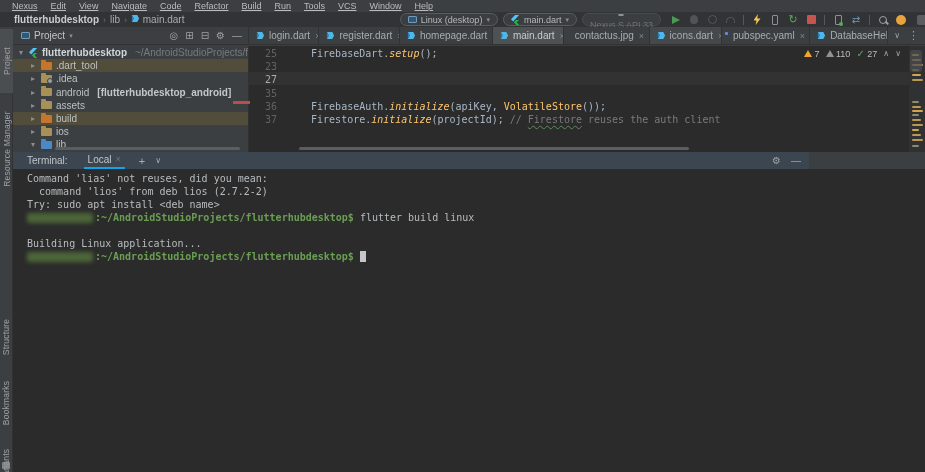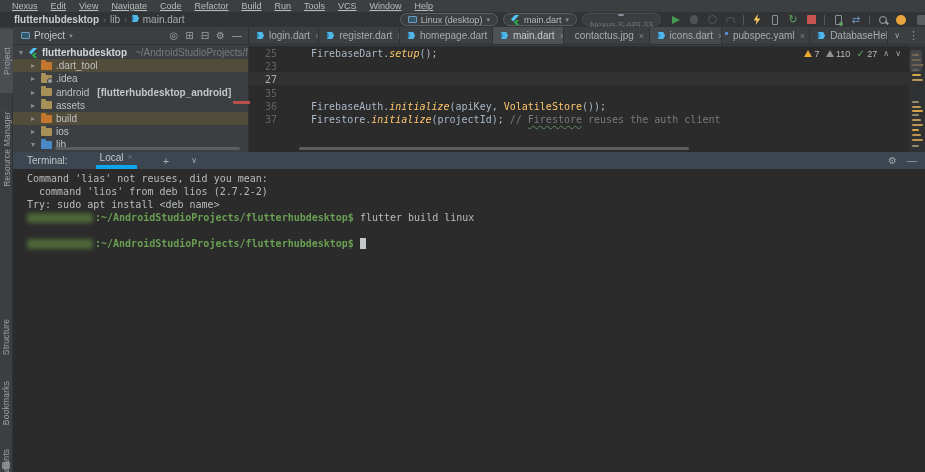--- a/index.html
+++ b/index.html
@@ -124,23 +124,23 @@
   .tri{width:0;height:0;border-left:4px solid transparent;border-right:4px solid transparent;border-bottom:7px solid var(--warn);display:inline-block;}
   .tri.weak{border-bottom-color:#8F9396;}
   .typo-check{color:#59A869;font-size:10px;font-weight:bold;}
   .insp-chev{color:#9DA1A4;font-size:8px;}
   .error-stripe{position:absolute;right:0;top:0;width:16px;height:106px;background:#2F3133;}
   .stripe-mark{position:absolute;left:3px;height:2px;border-radius:1px;}
   .editor-hscroll{position:absolute;left:50px;bottom:2px;width:390px;height:3px;background:#5B5E60;border-radius:2px;}
   .red-dash{position:absolute;left:233px;top:101px;width:17px;height:3px;background:#B5504B;z-index:5;}
 
   
-  .terminal-header{position:absolute;left:13px;top:152px;width:912px;height:17px;background:var(--termhdr);display:flex;align-items:center;padding:0 8px 0 14px;gap:18px;}
+  .terminal-header{position:absolute;left:13px;top:152px;width:796px;height:17px;background:var(--termhdr);display:flex;align-items:center;padding:0 8px 0 14px;gap:6px;}
   .th-title{font-size:10px;color:#C2C5C7;}
-  .th-tab{display:flex;align-items:center;gap:4px;margin-left:10px;padding:1px 4px 2px;border-bottom:6px solid #0ea5e9;font-size:10px;color:#C2C5C7;}
+  .th-tab{display:flex;align-items:center;gap:4px;margin-left:10px;padding:1px 4px 2px;border-bottom:2px solid #0ea5e9;font-size:10px;color:#C2C5C7;}
   .th-tab .close{color:#6E7478;font-size:9px;}
   .th-plus{color:#A9ACAF;font-size:11px;margin-left:8px;}
   .th-chev{color:#A9ACAF;font-size:8px;margin-left:4px;}
   .th-right{margin-left:auto;display:flex;align-items:center;gap:10px;color:#9DA1A4;font-size:10px;}
   .terminal-body{position:absolute;left:13px;top:169px;width:912px;height:303px;background:var(--editorbg);font-family:"DejaVu Sans Mono","Liberation Mono",monospace;font-size:10px;padding:4px 0 0 14px;}
   .t-line{height:13px;white-space:pre;}
   .t-plain{color:#B8BCBF;}
   .t-prompt{color:var(--promptgreen);font-weight:bold;margin-top:36px;}
   .t-redacted{display:inline-block;width:66px;height:10px;background:#52703B;border-radius:2px;filter:blur(2px);opacity:.85;vertical-align:-2px;margin-right:2px;}
   .t-cursor{display:inline-block;width:6px;height:11px;background:#C3C7CA;vertical-align:-2px;}
@@ -463,15 +463,16 @@
         <span>—</span>
       </span>
   </div>
 
   <div class="terminal-body" id="terminalBody">
       <div class="t-line"><span class="t-plain">Command 'lias' not reuses, did you mean:</span></div>
       <div class="t-line"><span class="t-plain">  command 'lios' from deb lios (2.7.2-2)</span></div>
       <div class="t-line"><span class="t-plain">Try: sudo apt install &lt;deb name&gt;</span></div>
       <div class="t-line"><span class="t-redacted"></span><span class="t-prompt">:~/AndroidStudioProjects/flutterhubdesktop$</span><span class="t-plain"> flutter build linux</span></div>
       <div class="t-line"></div>
+      <div class="t-line"><span class="t-plain">Building Linux application...</span></div>
       <div class="t-line"><span class="t-redacted"></span><span class="t-prompt">:~/AndroidStudioProjects/flutterhubdesktop$ </span><span class="t-cursor"></span></div>
     </div>
 </div>
 
 </body></html>

